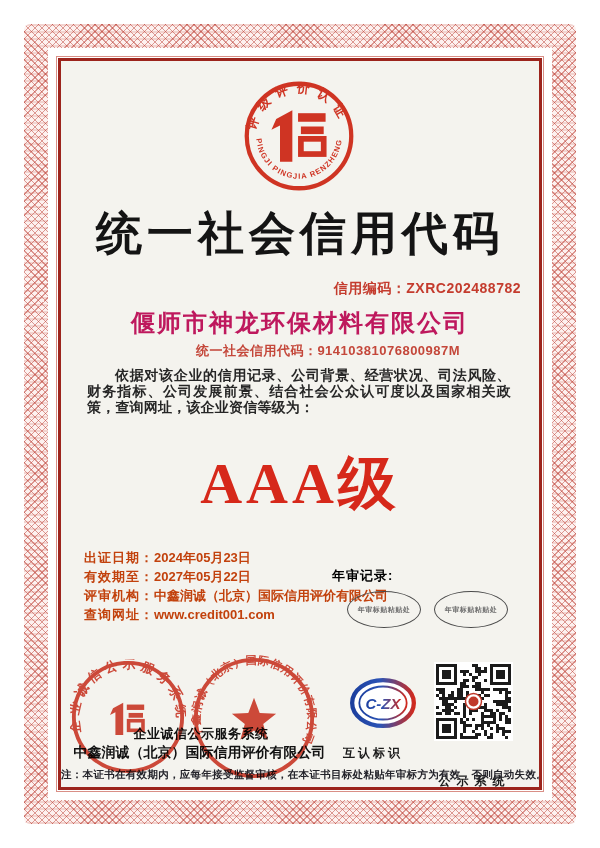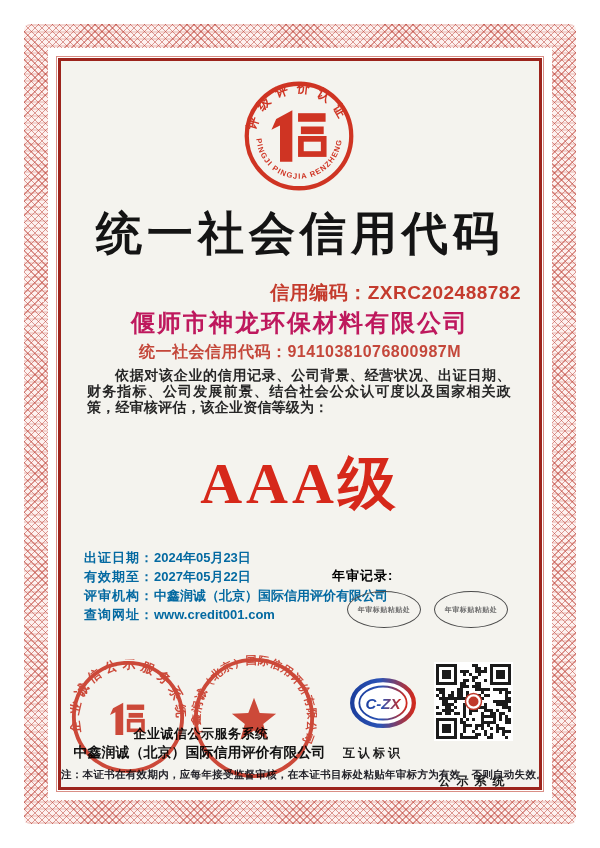--- a/index.html
+++ b/index.html
@@ -15,30 +15,30 @@
   .gap{width:100%;height:100%;box-sizing:border-box;padding:10px;background:#ffffff;}
   .frame{width:100%;height:100%;box-sizing:border-box;border:3px solid #9c241c;outline:1px solid #d98f86;outline-offset:1px;background:#f4f3ee;}
   .content{position:relative;width:100%;height:100%;overflow:hidden;color:#222;}
 
   .emblem{position:absolute;left:181px;top:18px;width:114px;height:114px;}
   .cert-title{position:absolute;left:0;top:142px;width:100%;text-align:center;
     font-family:"Liberation Serif","DejaVu Serif",serif;font-weight:bold;
     font-size:46px;letter-spacing:5px;color:#141414;white-space:nowrap;}
   .cert-sub{position:absolute;left:0;top:192px;width:100%;text-align:center;
     font-weight:bold;font-size:13px;letter-spacing:3.2px;color:#1c1c1c;white-space:nowrap;}
-  .credit-code{position:absolute;right:18px;top:219px;font-weight:bold;font-size:19px;color:#c43b2d;letter-spacing:.5px;}
+  .credit-code{position:absolute;right:18px;top:219px;font-weight:bold;font-size:14px;color:#c43b2d;letter-spacing:.5px;}
   .company{position:absolute;left:0;top:246px;width:100%;text-align:center;font-weight:bold;font-size:24px;color:#be185d;letter-spacing:2px;white-space:nowrap;}
-  .uscc{position:absolute;left:0;top:281px;width:100%;text-align:center;font-weight:bold;font-size:16px;color:#c4473a;letter-spacing:.5px;}
+  .uscc{position:absolute;left:0;top:281px;width:100%;text-align:center;font-weight:bold;font-size:13px;color:#c4473a;letter-spacing:.5px;padding-left:28px;}
   .body-par{position:absolute;left:26px;top:306px;width:424px;font-weight:bold;font-size:14px;line-height:16px;
     text-align:justify;text-indent:2em;color:#262626;letter-spacing:.2px;margin:0;}
   .rating{position:absolute;left:0;top:384px;width:100%;text-align:center;
     font-family:"Liberation Serif","DejaVu Serif",serif;font-weight:bold;font-size:58px;color:#d6281a;letter-spacing:4px;}
 
   .info{position:absolute;left:23px;top:488px;}
-  .info-row{height:19px;font-size:13px;font-weight:bold;color:#0369a1;white-space:nowrap;}
+  .info-row{height:19px;font-size:13px;font-weight:bold;color:#c2410c;white-space:nowrap;}
   .info-row .lbl{letter-spacing:1px;}
 
   .annual-label{position:absolute;left:271px;top:506px;font-size:13px;font-weight:bold;color:#000000;letter-spacing:1px;}
   .sticker{position:absolute;top:530px;width:72px;height:35px;border:1px solid #4a4a4a;border-radius:50%;
     display:flex;align-items:center;justify-content:center;background:transparent;}
   .sticker span{font-size:7px;color:#6f6f6f;font-weight:bold;letter-spacing:.5px;}
   .sticker.s1{left:286px;} .sticker.s2{left:373px;}
 
   .seal{position:absolute;opacity:.88;mix-blend-mode:multiply;pointer-events:none;}
   .seal-left{left:9px;top:598px;width:116px;height:116px;z-index:3;}
@@ -89,21 +89,21 @@
 
           <div class="cert-title">统一社会信用代码</div>
 
           <div class="credit-code">
             <span>信用编码：</span><span>ZXRC202488782</span>
           </div>
 
           <div class="company">偃师市神龙环保材料有限公司</div>
           <div class="uscc">统一社会信用代码：91410381076800987M</div>
 
-          <p class="body-par">依据对该企业的信用记录、公司背景、经营状况、出证日期、财务指标、公司发展前景、结合社会公众认可度以及国家相关政策，经审核评估，该企业资信等级为：</p>
+          <p class="body-par">依据对该企业的信用记录、公司背景、经营状况、司法风险、财务指标、公司发展前景、结合社会公众认可度以及国家相关政策，查询网址，该企业资信等级为：</p>
 
           <div class="rating">AAA级</div>
 
           <div class="info">
             <div class="info-row">
               <span class="lbl">出证日期：</span><span>2024年05月23日</span>
             </div>
             <div class="info-row">
               <span class="lbl">有效期至：</span><span>2027年05月22日</span>
             </div>

